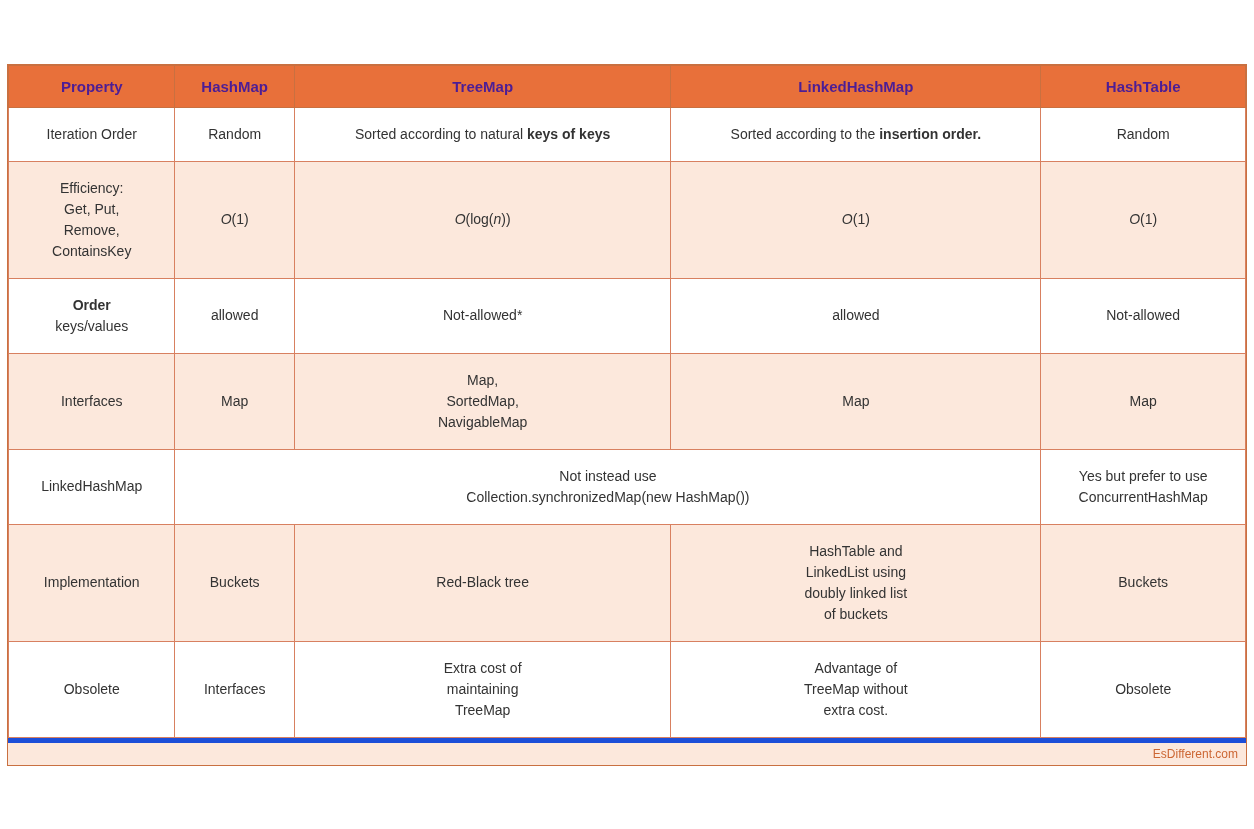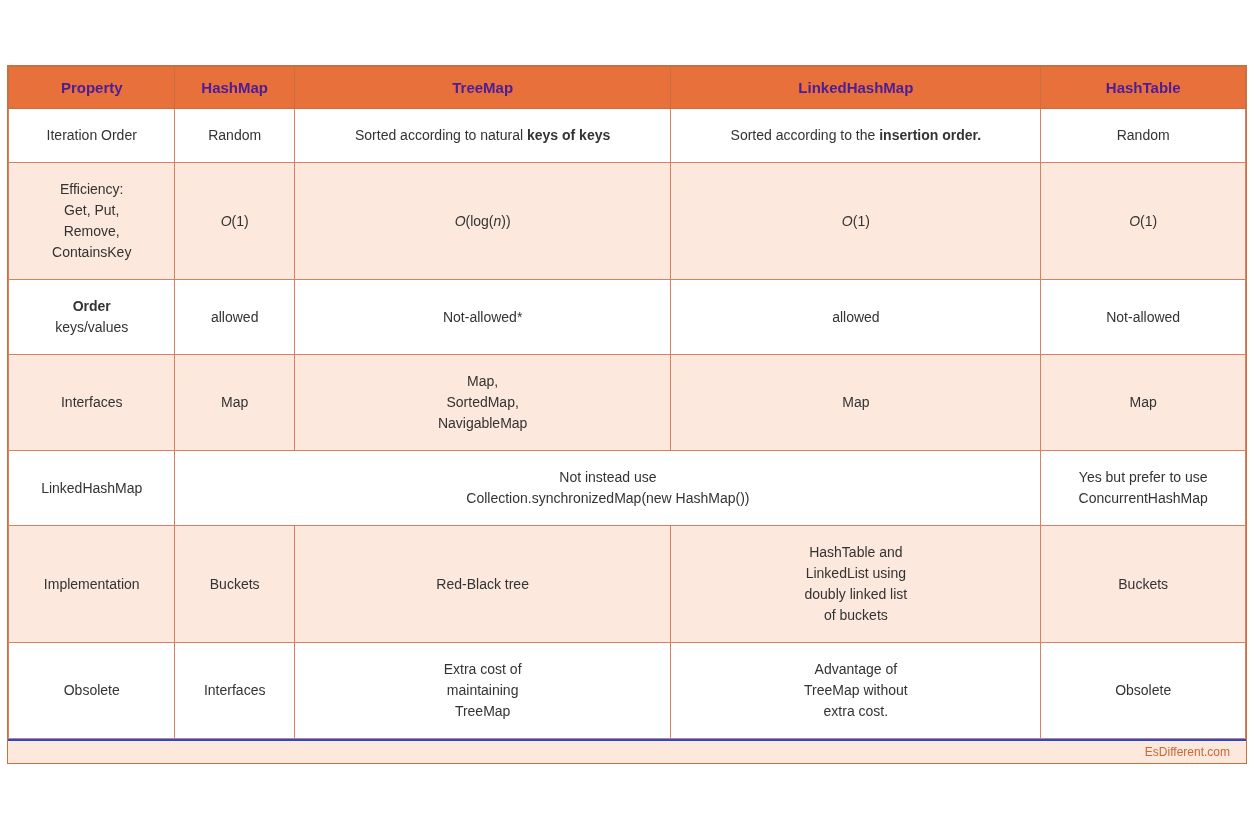--- a/index.html
+++ b/index.html
@@ -48,25 +48,25 @@
       color: #333;
       line-height: 1.5;
     }
     tbody td:first-child {
       font-weight: normal;
       color: #333;
     }
     .italic { font-style: italic; }
     .watermark {
       text-align: right;
-      padding: 4px 16px;
+      padding: 4px 8px;
       font-size: 12px;
       color: #cc6633;
       background-color: #fce8dc;
-      border-top: 2px solid #1d4ed8;
+      border-top: 5px solid #1d4ed8;
     }
   </style>
 </head>
 <body>
 
 <div style="width:1254px; display:flex; flex-direction:column; align-items:center; padding: 10px 0;">
   <div class="table-wrapper">
     <table>
       <thead>
         <tr>

